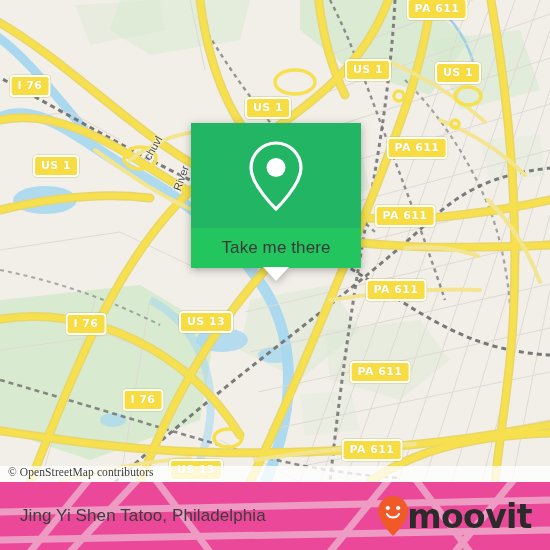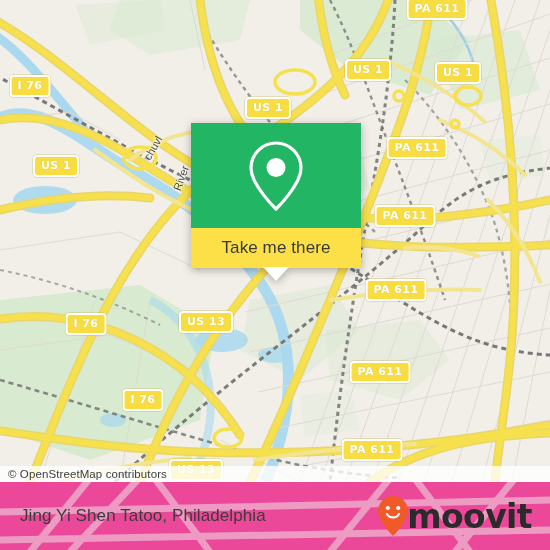--- a/index.html
+++ b/index.html
@@ -71,21 +71,21 @@
     filter: drop-shadow(0 2px 4px rgba(0,0,0,0.30));
   }
   #popup-top {
     background: #22b563;
     height: 105px;
     display: flex;
     align-items: center;
     justify-content: center;
   }
   #popup-bottom {
-    background: #fde047;
+    background: #22c55e;
     height: 40px;
     display: flex;
     align-items: center;
     justify-content: center;
     position: relative;
   }
   #popup-label {
     color: #3a3a3a;
     font-size: 17px;
     letter-spacing: 0.1px;
@@ -103,22 +103,22 @@
 
   
   #attribution {
     position: absolute;
     left: 0;
     top: 466px;
     width: 550px;
     height: 16px;
     background: rgba(255,255,255,0.78);
     display: flex;
-    align-items: center;
     z-index: 6;
+    font-family: Liberation Serif, serif;
   }
   #attribution span {
     font-size: 11.5px;
     color: #3d3d3d;
     padding-left: 8px;
     letter-spacing: 0.1px;
   }
 
   
   #footer {

